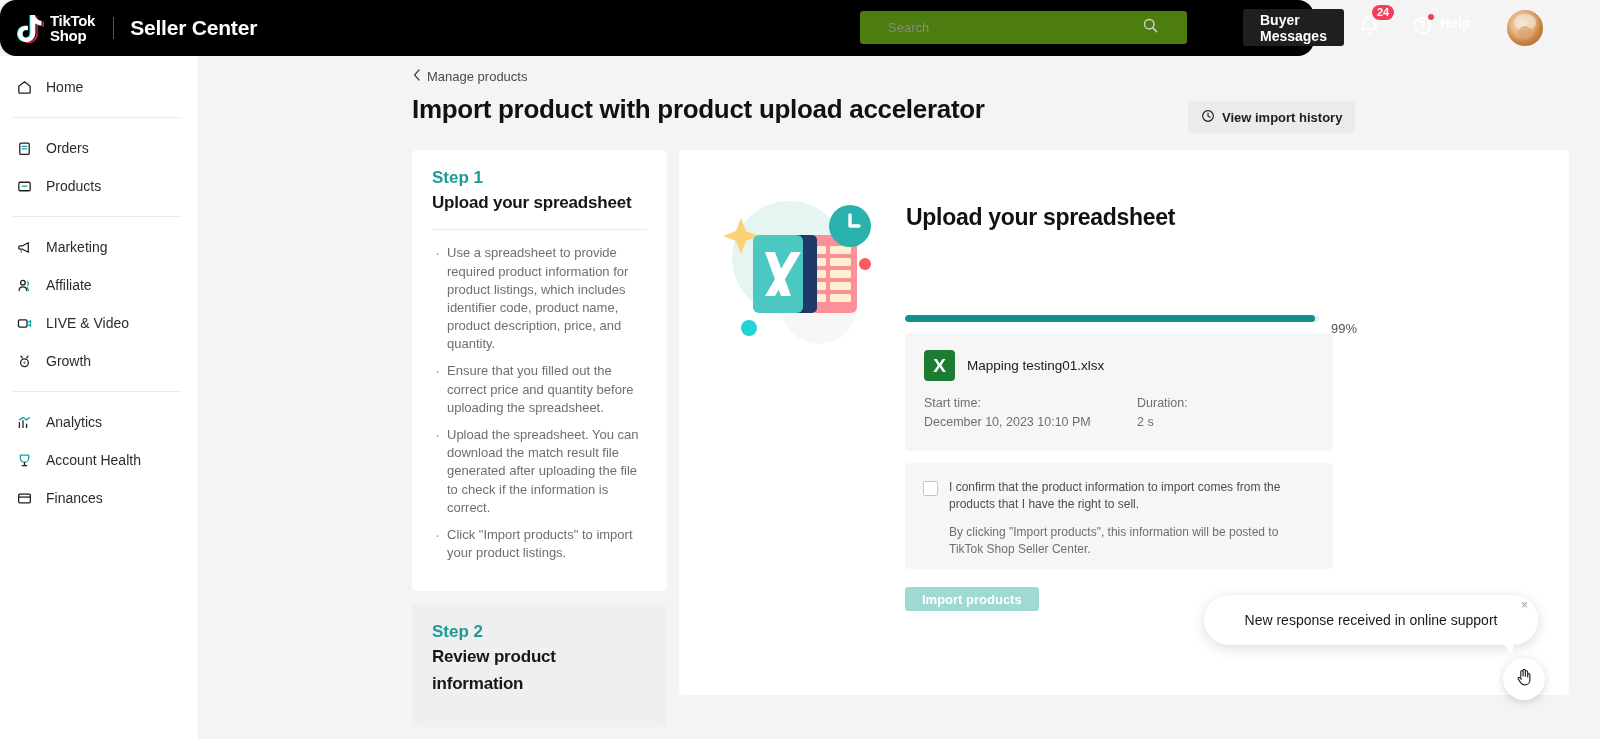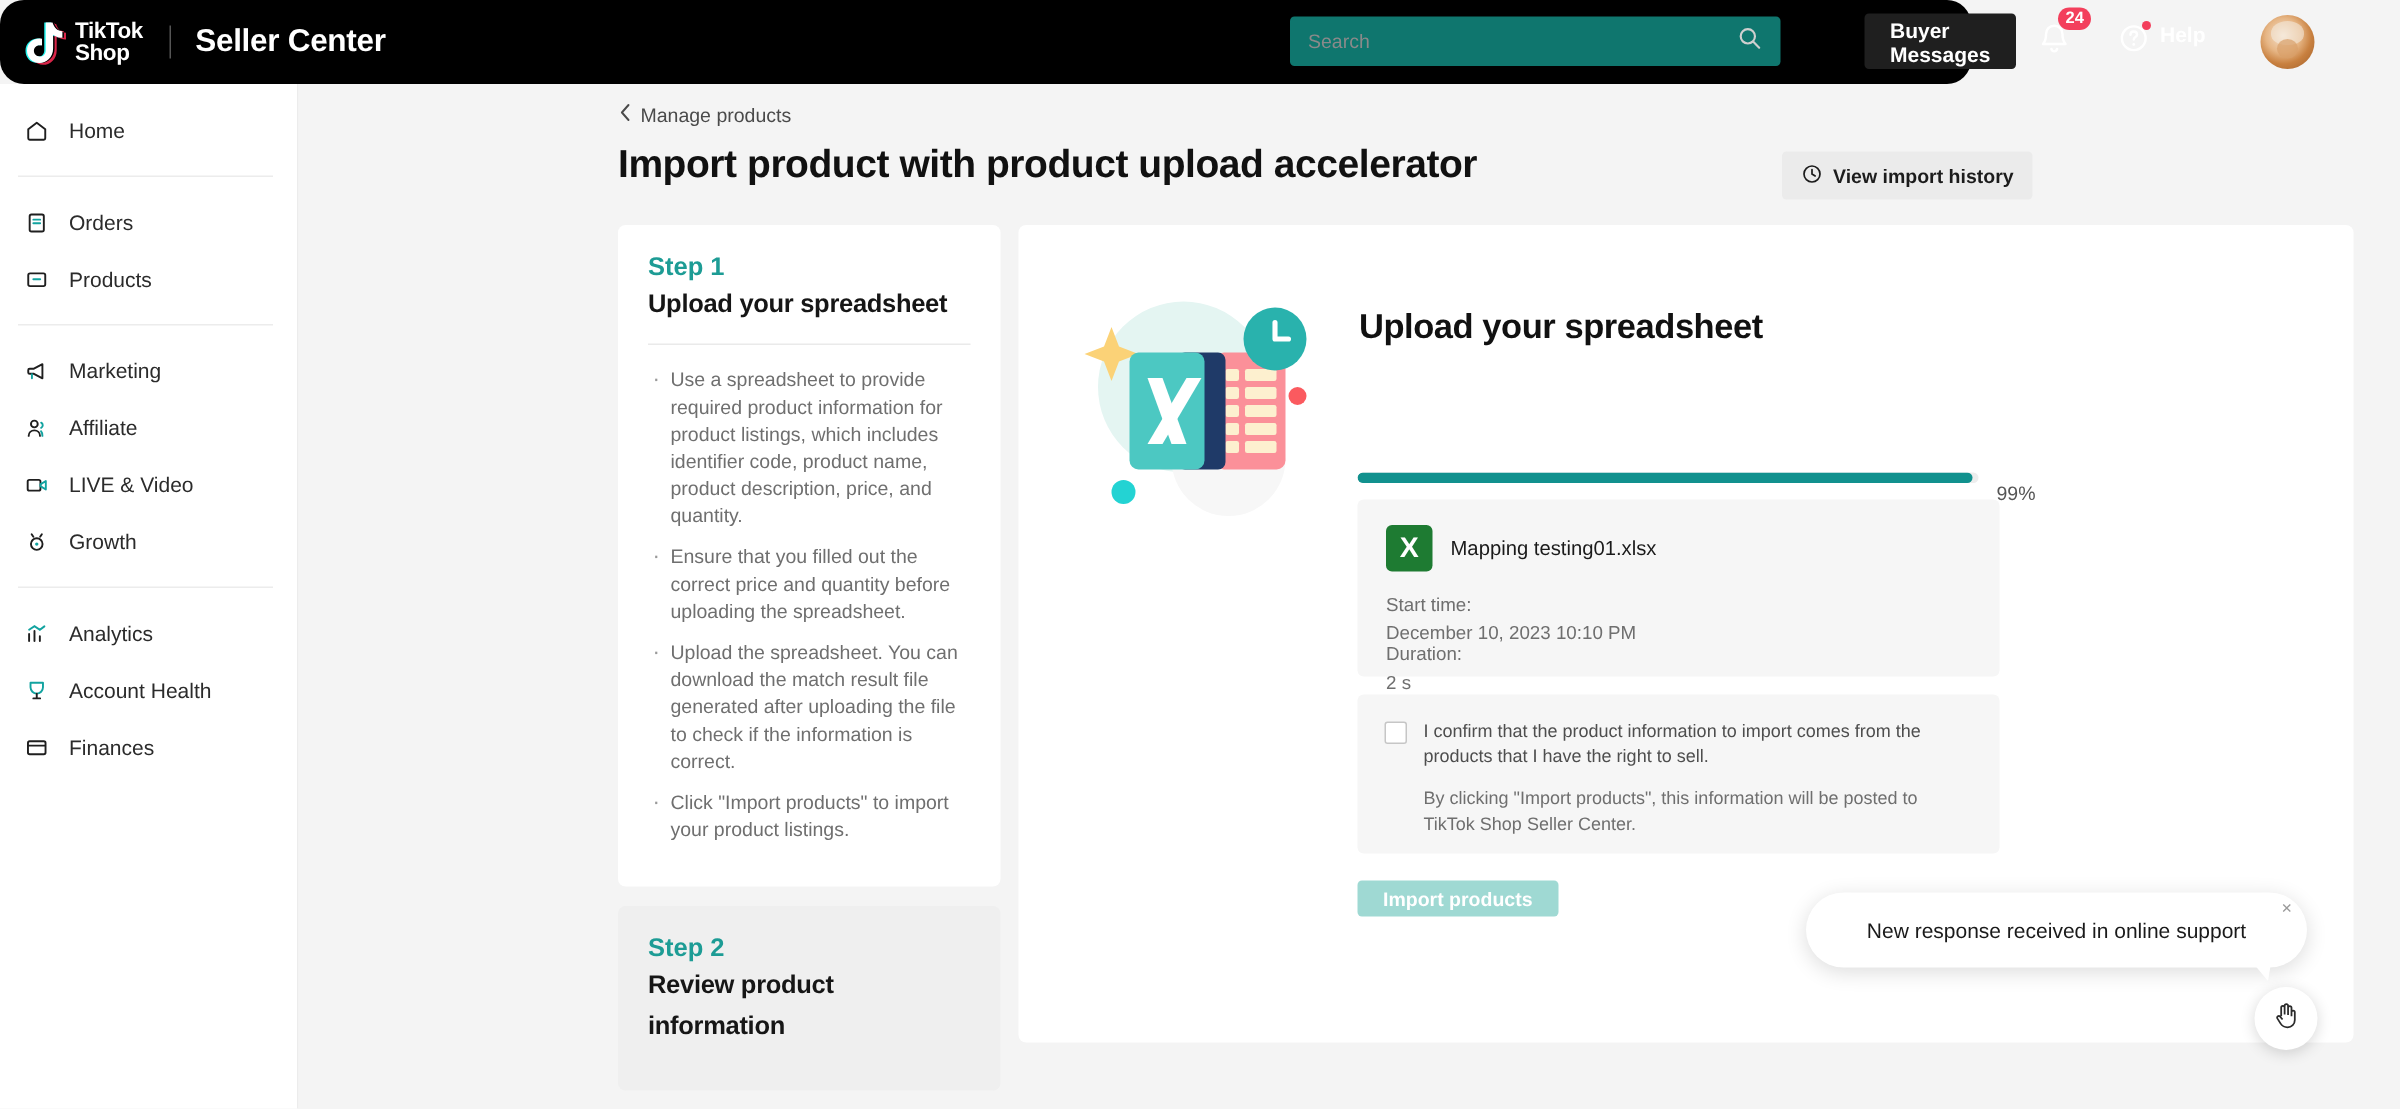--- a/index.html
+++ b/index.html
@@ -26,22 +26,22 @@
   .logo-divider {
     width: 1px; height: 22px; background: #555; margin: 0 16px 0 18px;
   }
   .seller-center {
     color: #fff; font-size: 21px; font-weight: bold; letter-spacing: -0.2px;
   }
 
   .search-box {
     position: absolute; left: 860px; top: 11px;
     width: 327px; height: 33px;
-    background: #0f766e; border-radius: 3px;
-    display: flex; align-items: center; padding: 0 12px;
+    background: #4d7c0f; border-radius: 3px;
+    display: flex; align-items: center; padding: 0 28px;
   }
   .search-input {
     background: transparent; border: none; outline: none;
     color: #e8e8e8; font-size: 13px; flex: 1;
     font-family: "Liberation Sans", sans-serif;
   }
   .search-input::placeholder { color: #8a8a8a; }
 
   .buyer-msg {
     position: absolute; left: 1207px; top: 9px;
@@ -181,21 +181,21 @@
     width: 428px; height: 118px;
     background: #f6f6f6; border-radius: 4px; padding: 17px 19px;
   }
   .file-head { display: flex; align-items: center; gap: 12px; }
   .xls-icon {
     width: 31px; height: 31px; border-radius: 4px; background: #1e7b32;
     color: #fff; font-size: 19px; font-weight: bold;
     display: flex; align-items: center; justify-content: center;
   }
   .file-name { font-size: 13.5px; color: #1a1a1a; }
-  .meta-row { display: flex; margin-top: 15px; flex-direction: column; }
+  .meta-row { display: flex; margin-top: 15px; }
   .meta-col:first-child { width: 213px; }
   .meta-label { font-size: 12.5px; color: #6f6f6f; margin-bottom: 5px; }
   .meta-value { font-size: 12.5px; color: #6f6f6f; }
 
   .confirm-card {
     position: absolute; left: 226px; top: 313px;
     width: 428px; height: 106px;
     background: #f6f6f6; border-radius: 4px; padding: 16px 18px;
   }
   .confirm-row { display: flex; gap: 11px; }

